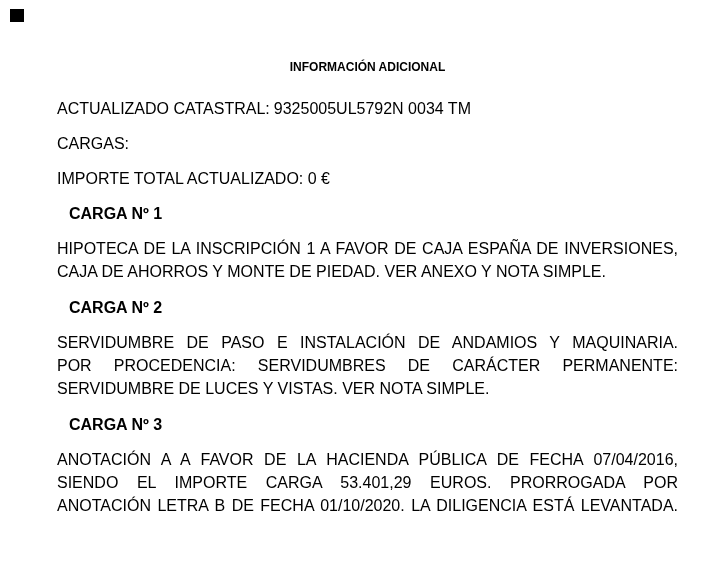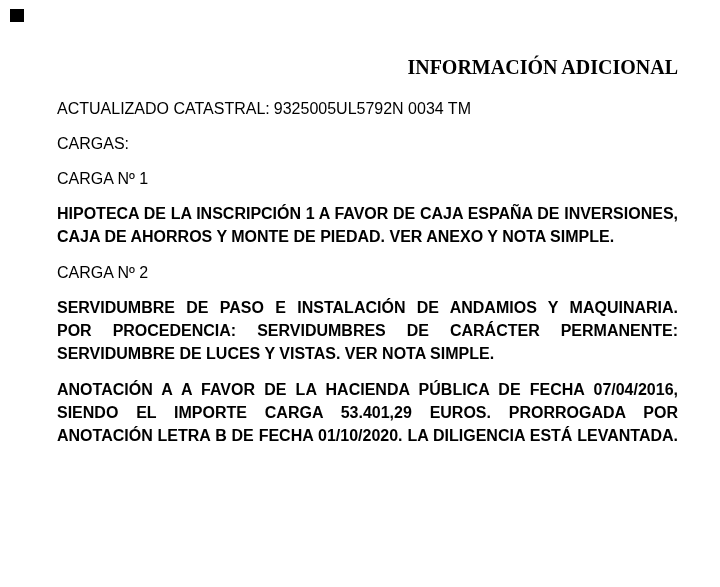--- a/index.html
+++ b/index.html
@@ -26,41 +26,40 @@
     background: #000000;
   }
   .doc {
     position: absolute;
     left: 57px;
     top: 56px;
     width: 621px;
   }
   .doc-title {
     font-weight: bold;
-    font-size: 20px;
+    font-size: 12px;
     line-height: 23px;
-    text-align: right;
+    text-align: center;
     margin: 0 0 18px 0;
-    font-family: Liberation Serif, serif;
   }
   .line {
     margin: 0 0 12px 0;
     text-align: left;
     white-space: nowrap;
   }
   .ref-value {
     margin-left: 4px;
   }
   .carga-heading {
-    margin: 0 0 12px 0;
+    margin: 0 0 12px 12px;
     white-space: nowrap;
+    font-weight: bold;
   }
   .para {
     margin: 0 0 13px 0;
-    font-weight: bold;
   }
   .tline {
     text-align: justify;
     text-align-last: justify;
   }
   .tline-last {
     text-align: right;
     text-align-last: left;
   }
 </style>
@@ -72,39 +71,41 @@
 <main class="doc">
 
   <h1 class="doc-title">INFORMACIÓN ADICIONAL</h1>
 
   <div class="line">
     <span>ACTUALIZADO CATASTRAL:</span><span class="ref-value">9325005UL5792N 0034 TM</span>
   </div>
 
   <div class="line">CARGAS:</div>
 
+  <div class="line">IMPORTE TOTAL ACTUALIZADO: 0 €</div>
 
   <section>
     <div class="carga-heading">CARGA Nº 1</div>
     <div class="para">
         <div class="tline">HIPOTECA DE LA INSCRIPCIÓN 1 A FAVOR DE CAJA ESPAÑA DE INVERSIONES,</div>
         <div class="tline tline-last">CAJA DE AHORROS Y MONTE DE PIEDAD. VER ANEXO Y NOTA SIMPLE.</div>
       </div>
   </section>
 
   <section>
     <div class="carga-heading">CARGA Nº 2</div>
     <div class="para">
         <div class="tline">SERVIDUMBRE DE PASO E INSTALACIÓN DE ANDAMIOS Y MAQUINARIA.</div>
         <div class="tline">POR PROCEDENCIA: SERVIDUMBRES DE CARÁCTER PERMANENTE:</div>
         <div class="tline tline-last">SERVIDUMBRE DE LUCES Y VISTAS. VER NOTA SIMPLE.</div>
       </div>
   </section>
 
   <section>
+    <div class="carga-heading">CARGA Nº 3</div>
     <div class="para">
         <div class="tline">ANOTACIÓN A A FAVOR DE LA HACIENDA PÚBLICA DE FECHA 07/04/2016,</div>
         <div class="tline">SIENDO EL IMPORTE CARGA 53.401,29 EUROS. PRORROGADA POR</div>
         <div class="tline">ANOTACIÓN LETRA B DE FECHA 01/10/2020. LA DILIGENCIA ESTÁ LEVANTADA.</div>
       </div>
   </section>
 
 </main>
 
 </body></html>

